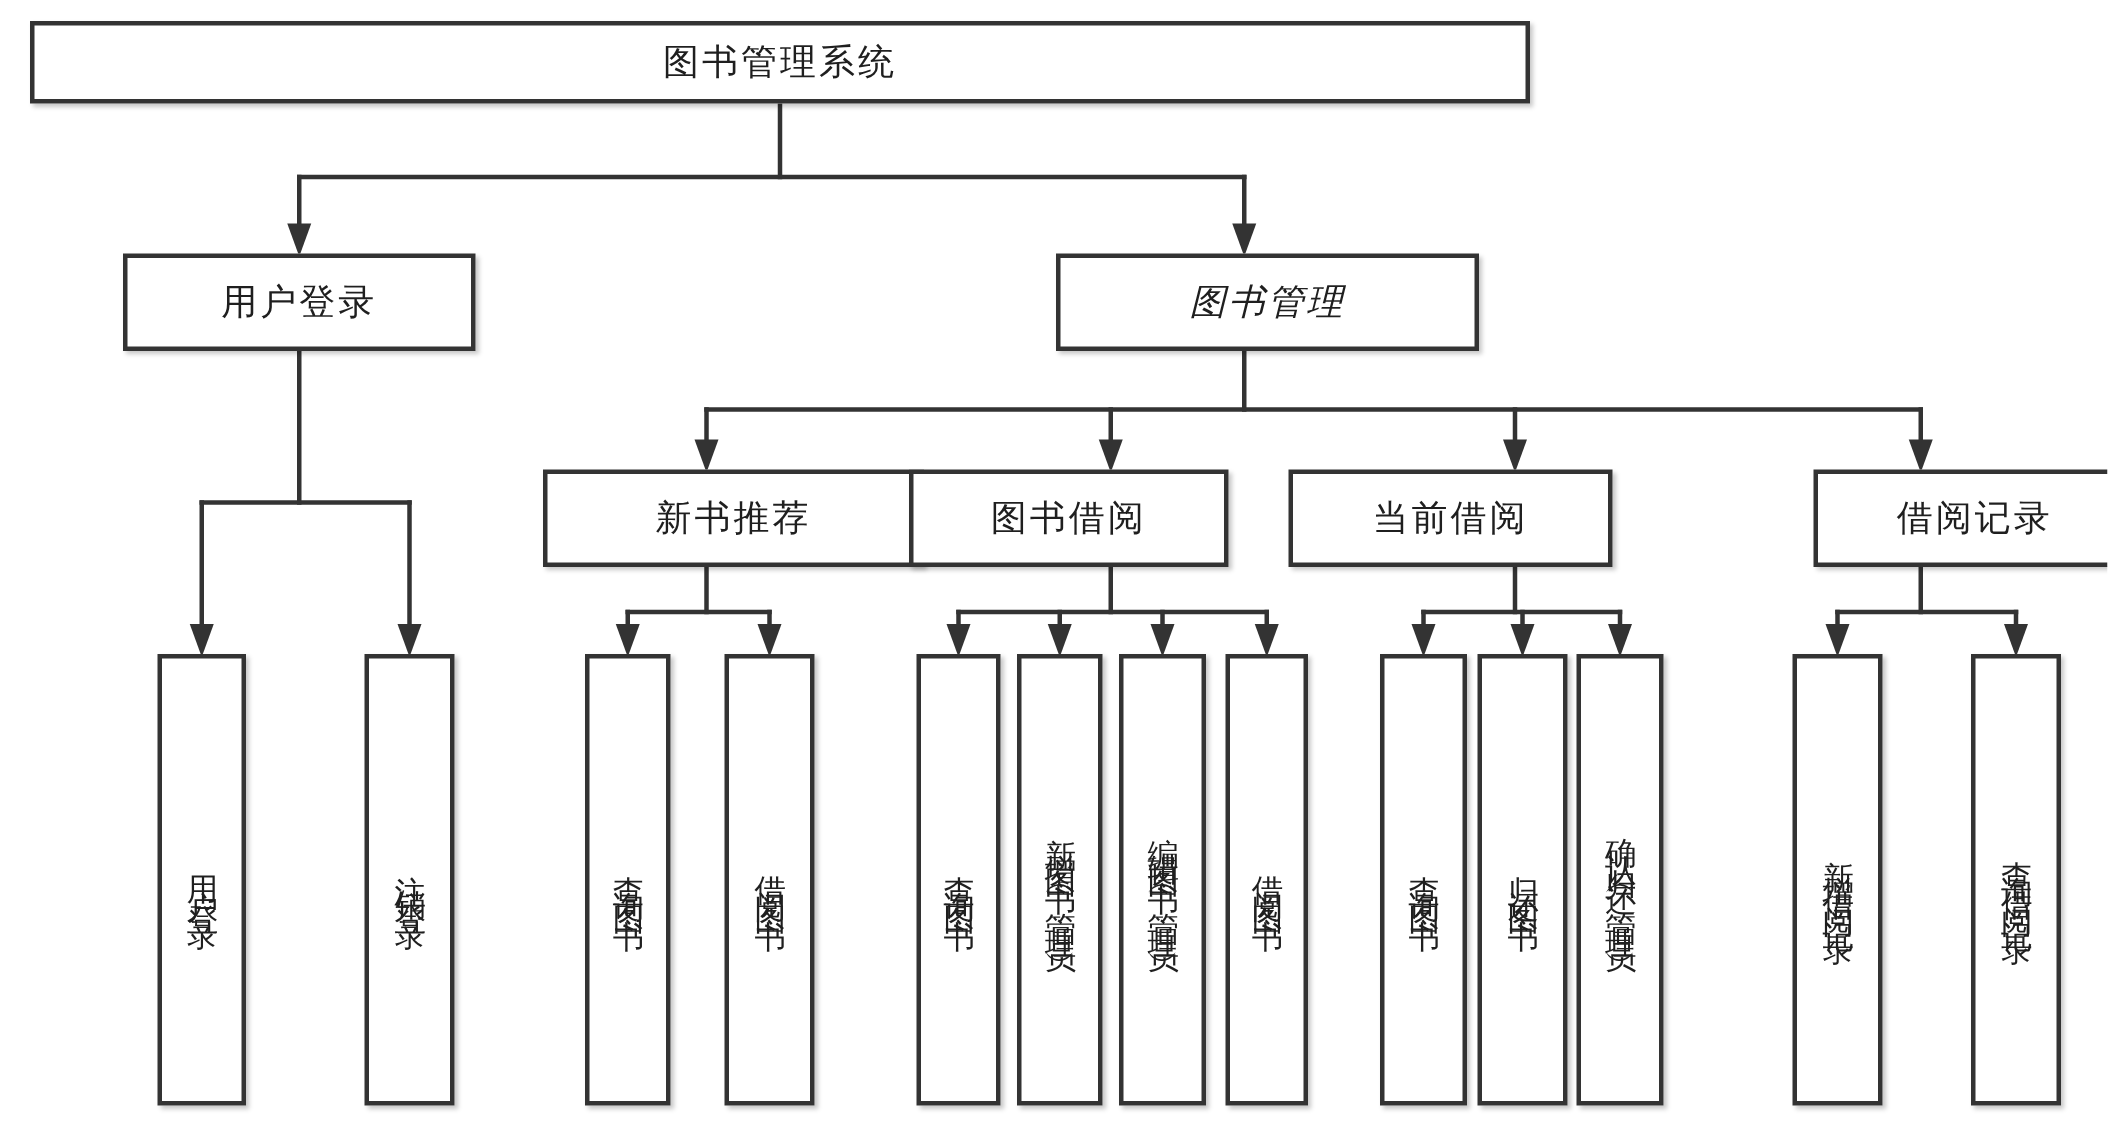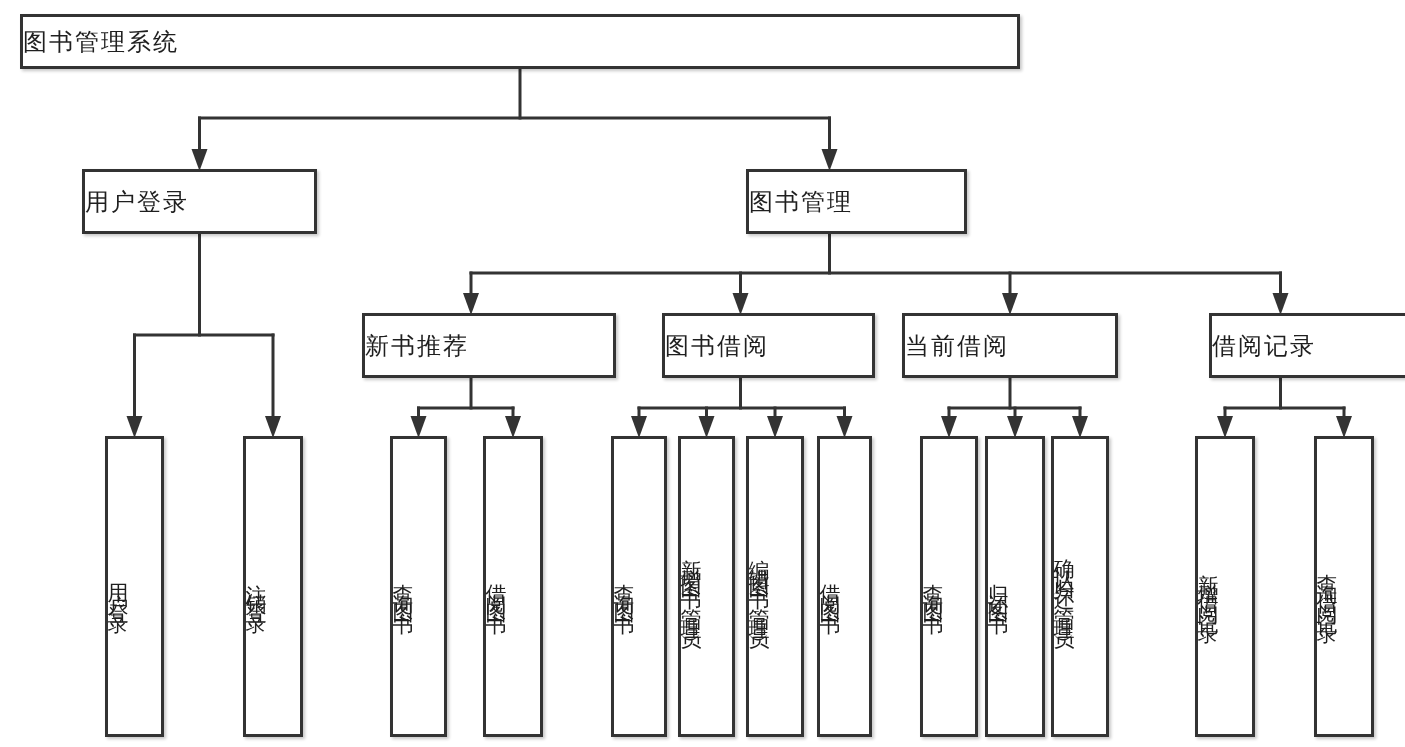--- a/index.html
+++ b/index.html
@@ -9,21 +9,21 @@
     background:var(--bg,#ffffff);
     font-family:"Liberation Sans",sans-serif;
     overflow:hidden;
   }
   #edges{position:absolute;left:0;top:0;z-index:0;}
   .node{
     position:absolute;
     box-sizing:border-box;
     border:3px solid var(--border,#333333);
     background:#ffffff;
-    display:flex;align-items:center;justify-content:flex-start;
+    display:flex;align-items:center;justify-content:center;
     z-index:1;
     box-shadow:2px 2px 3px rgba(0,0,0,0.22);
   }
   .node .lbl{
     color:var(--text,#1f1f1f);
     line-height:1.15;
     white-space:nowrap;
   }
   .horiz .lbl{
     font-size:24px;
@@ -103,30 +103,30 @@
       <line x1="1344" y1="408" x2="1344" y2="420" stroke="#333333" stroke-width="3" stroke-linecap="square"></line>
       <polygon points="1336,416 1352,416 1344,438" fill="#333333"></polygon>
     </svg>
   <div id="nodes">
       <div class="node horiz" style="left: 20px; top: 14px; width: 1000px; height: 55px;">
         <span class="lbl">图书管理系统</span>
       </div>
       <div class="node horiz" style="left: 82px; top: 169px; width: 235px; height: 65px;">
         <span class="lbl">用户登录</span>
       </div>
-      <div class="node horiz" style="left: 746px; top: 169px; width: 221px; height: 65px;">
+      <div class="node horiz" style="left: 704px; top: 169px; width: 282px; height: 65px; font-style: italic;">
         <span class="lbl">图书管理</span>
       </div>
       <div class="node horiz" style="left: 362px; top: 313px; width: 254px; height: 65px;">
         <span class="lbl">新书推荐</span>
       </div>
-      <div class="node horiz" style="left: 662px; top: 313px; width: 213px; height: 65px;">
+      <div class="node horiz" style="left: 606px; top: 313px; width: 213px; height: 65px;">
         <span class="lbl">图书借阅</span>
       </div>
-      <div class="node horiz" style="left: 902px; top: 313px; width: 216px; height: 65px;">
+      <div class="node horiz" style="left: 859px; top: 313px; width: 216px; height: 65px;">
         <span class="lbl">当前借阅</span>
       </div>
       <div class="node horiz" style="left: 1173px; top: 313px; width: 215px; height: 65px; margin-left: 36px;">
         <span class="lbl">借阅记录</span>
       </div>
       <div class="node vert" style="left: 105px; top: 436px; width: 59px; height: 301px;">
         <span class="lbl">用户登录</span>
       </div>
       <div class="node vert" style="left: 243px; top: 436px; width: 60px; height: 301px;">
         <span class="lbl">注销登录</span>

